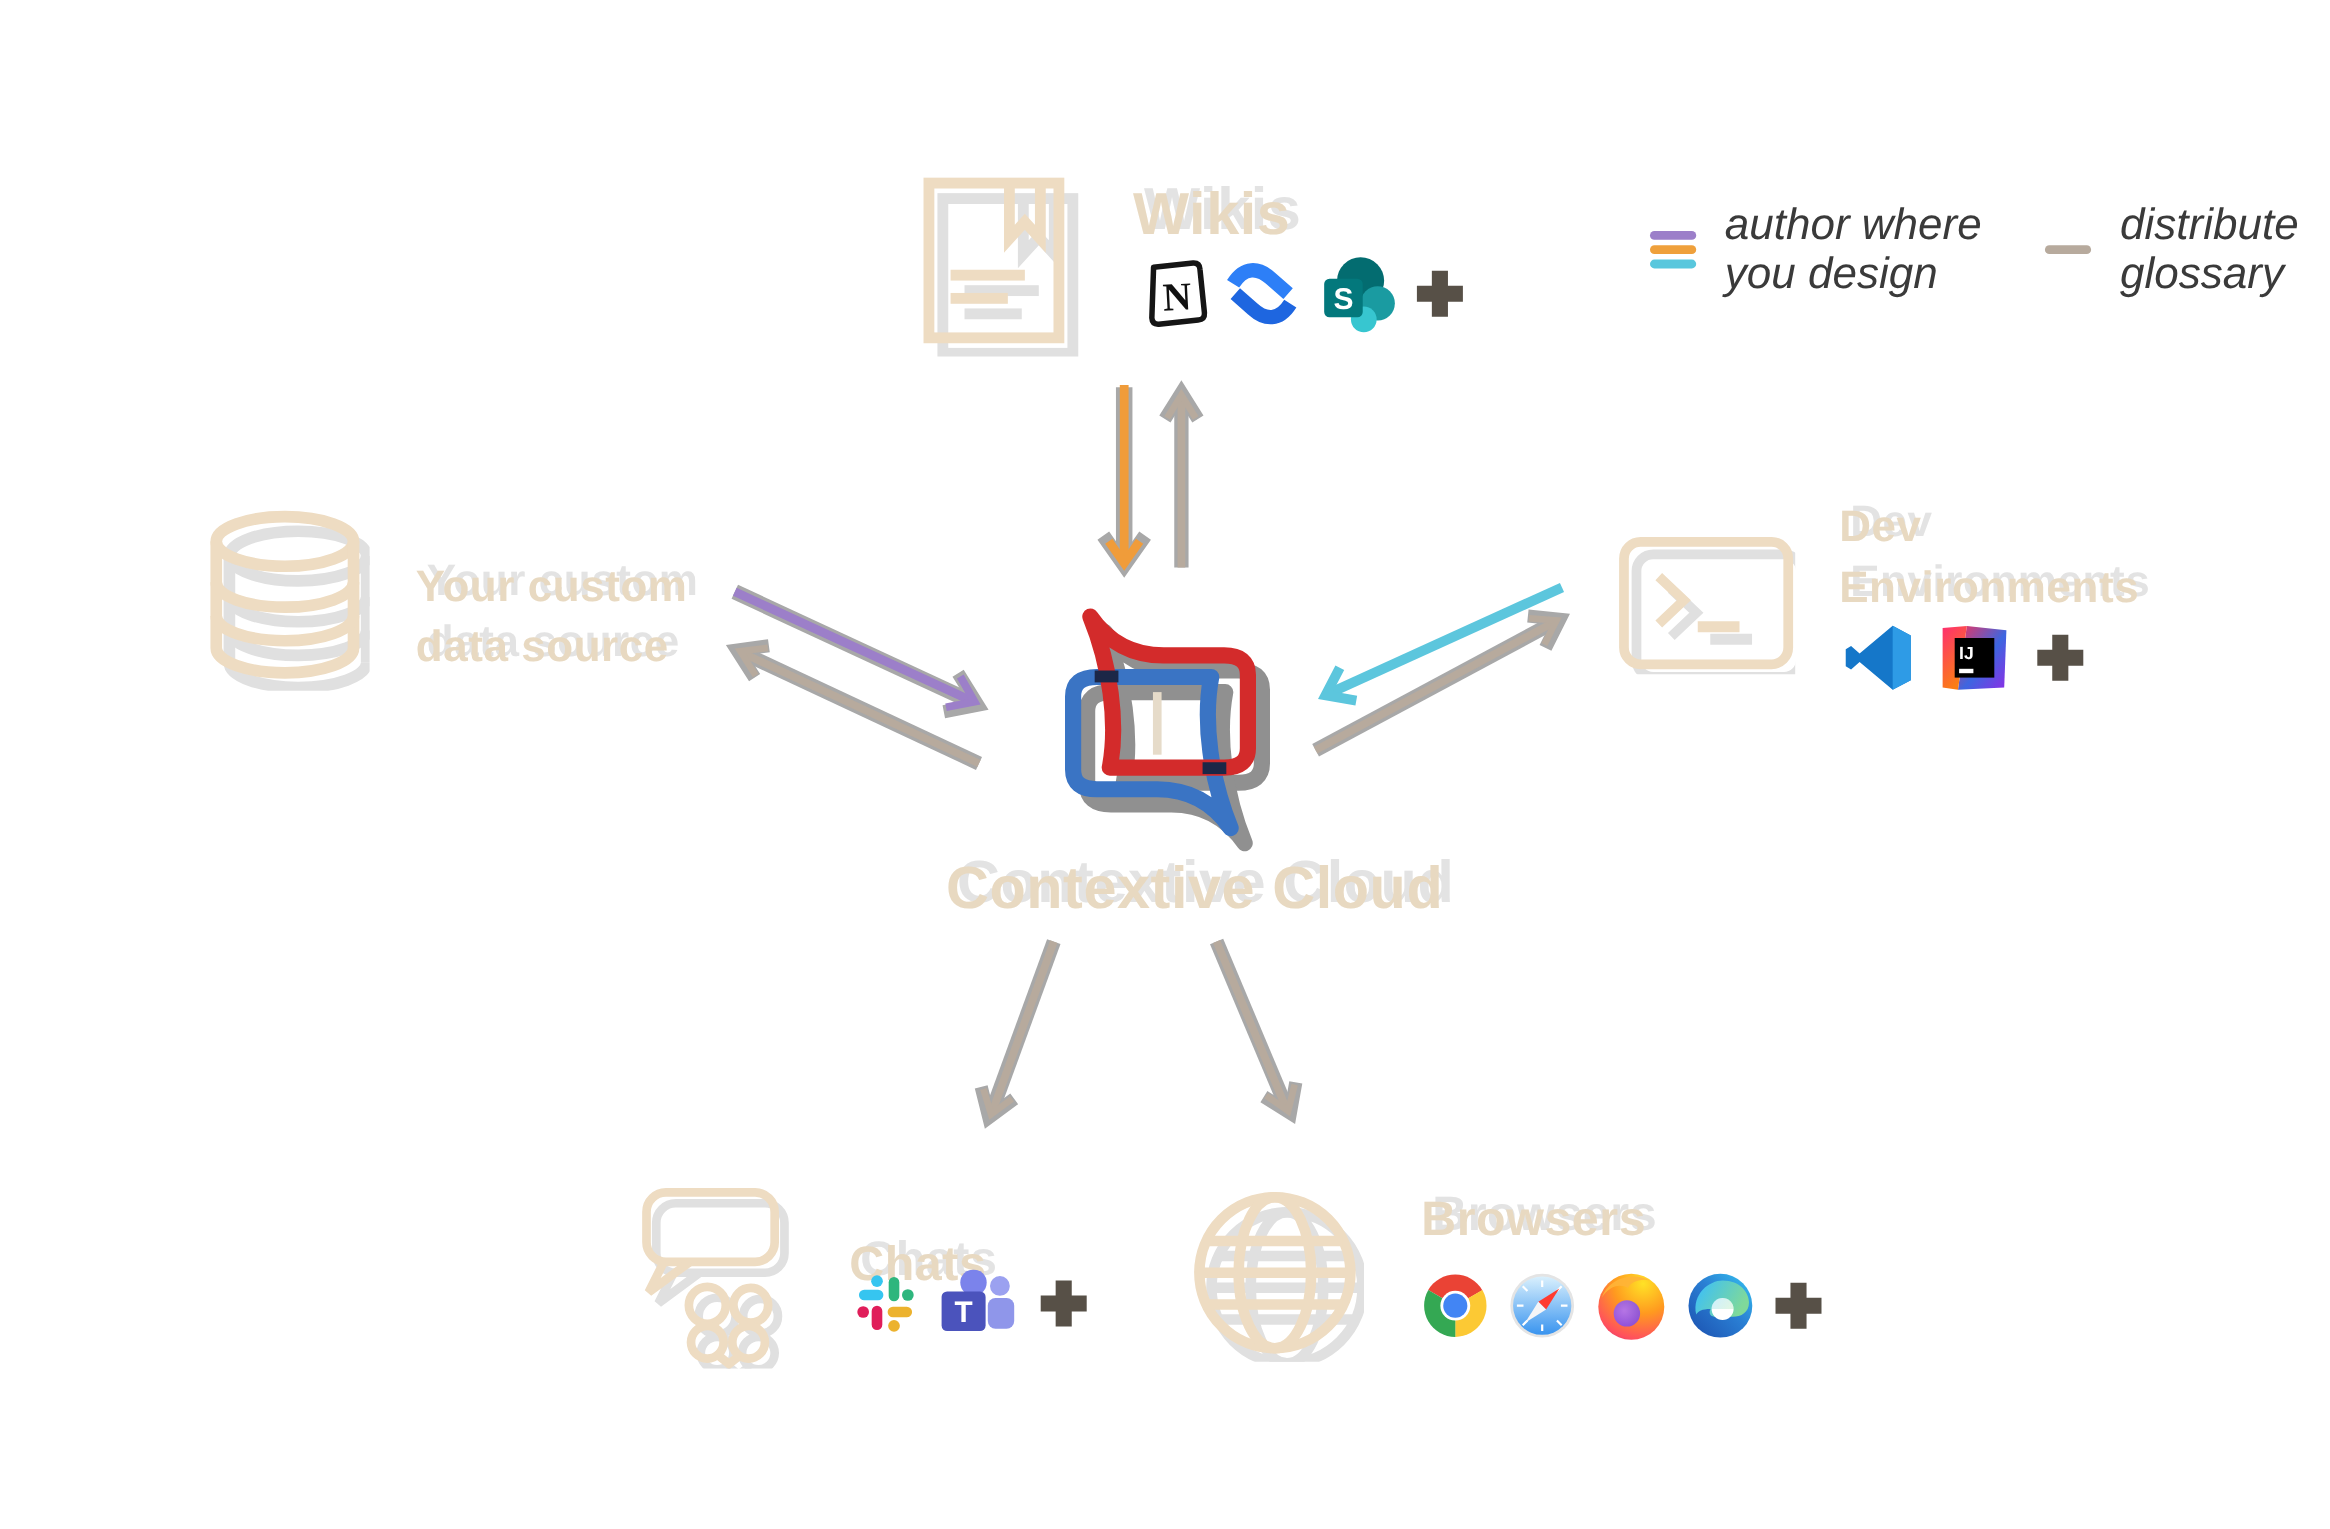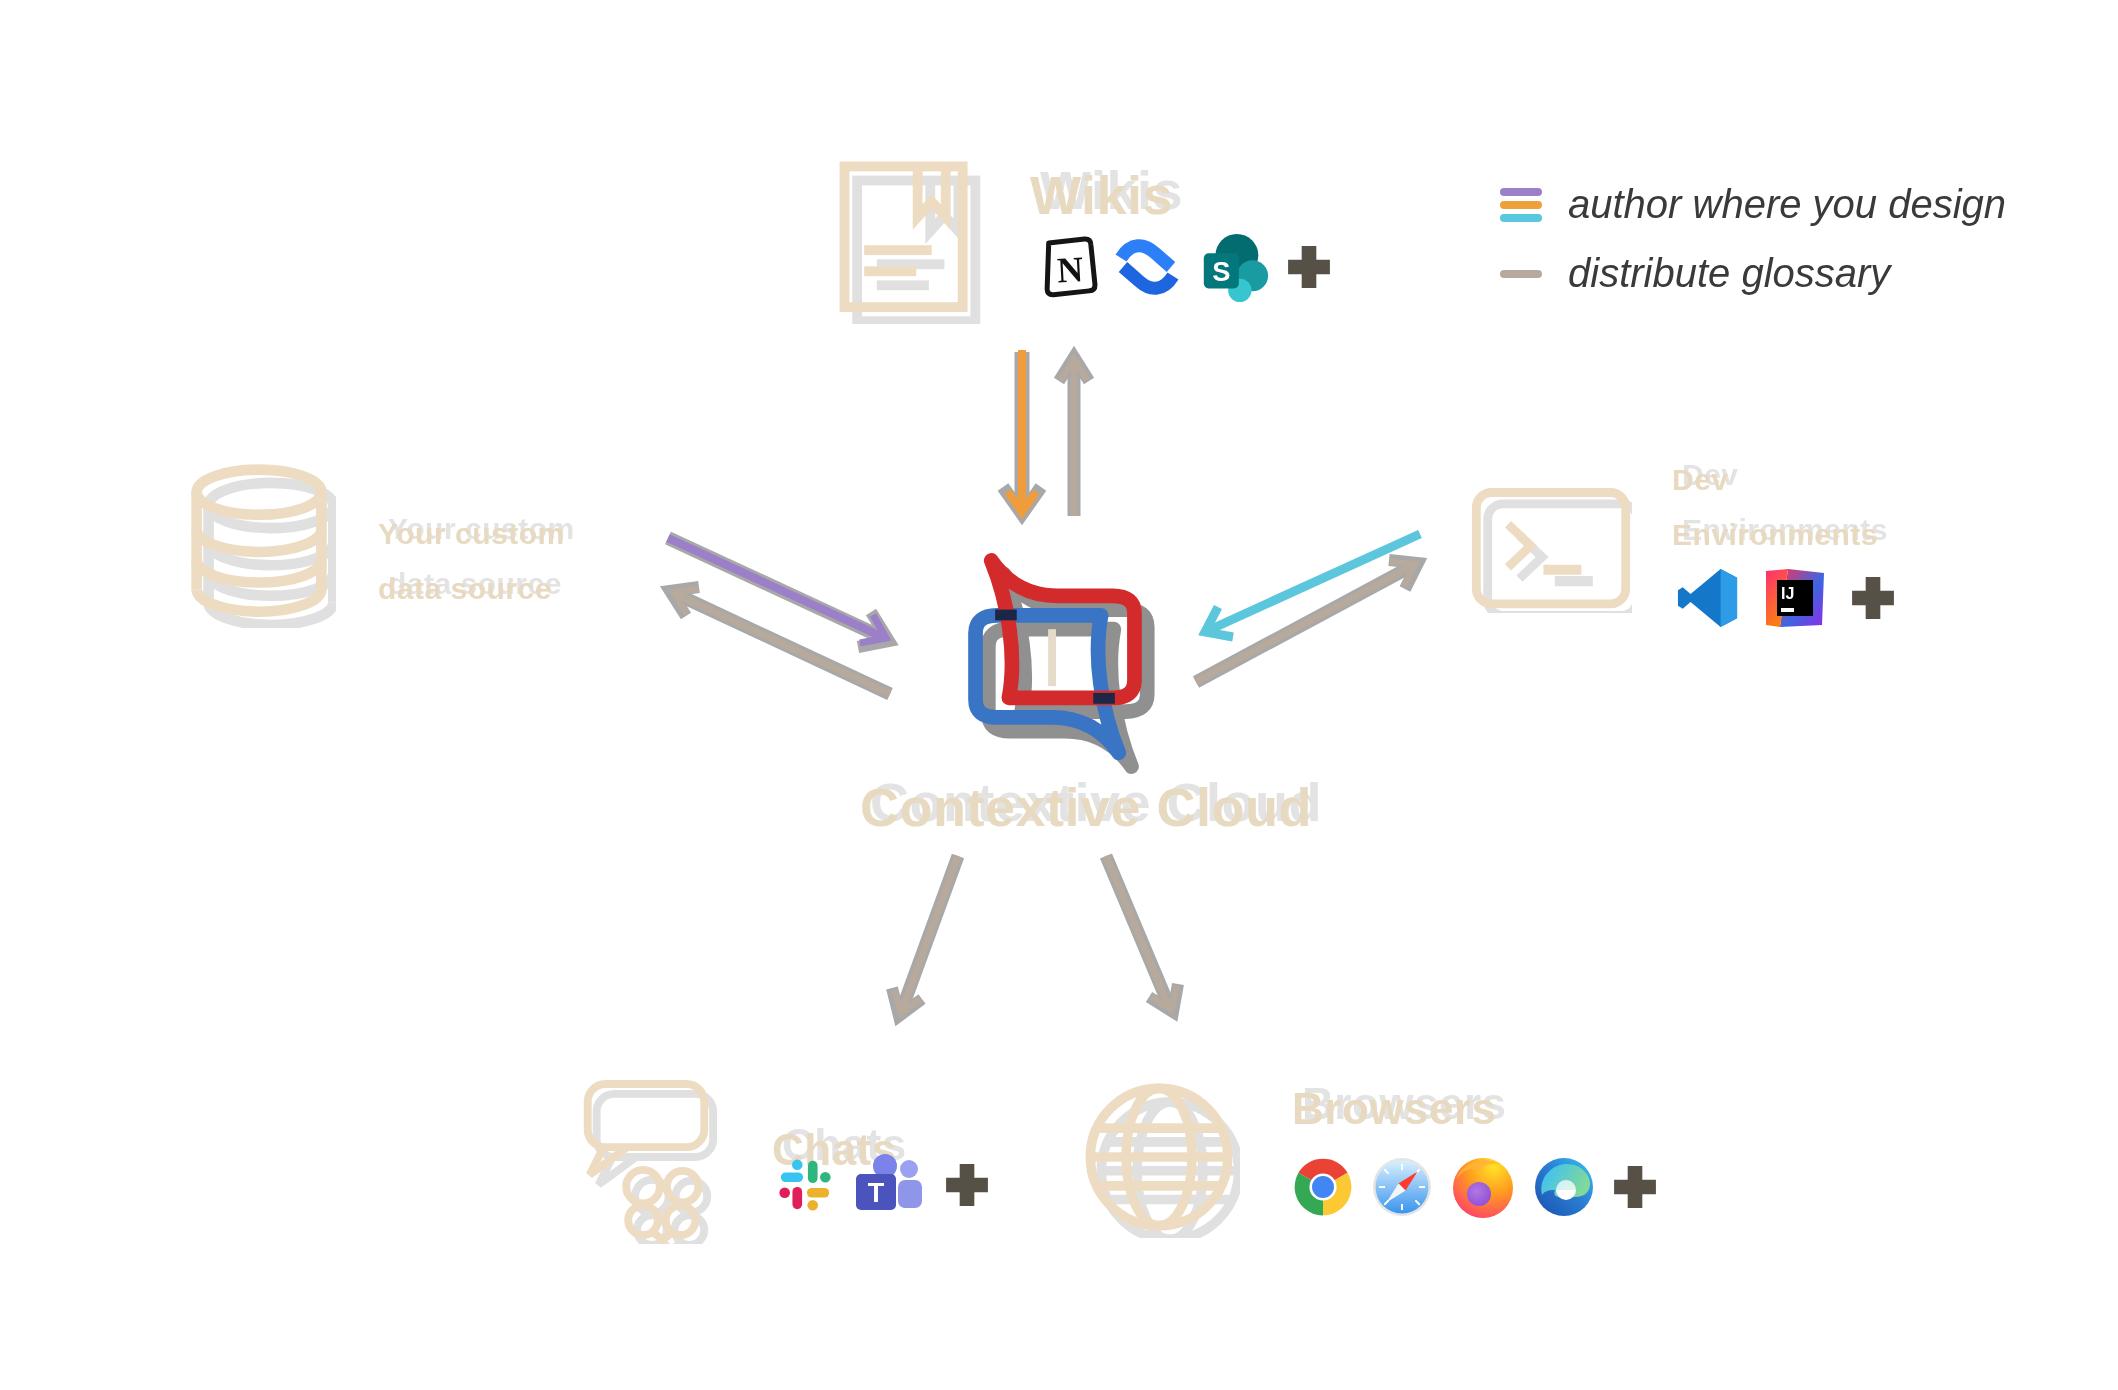--- a/index.html
+++ b/index.html
@@ -1,23 +1,23 @@
 <!DOCTYPE html>
 <html><head>
 <meta charset="utf-8">
 <style>
   html,body{margin:0;padding:0;background:#fff;}
   #stage{position:relative;width:2118px;height:1390px;background:#ffffff;overflow:hidden;
          font-family:"Liberation Sans",sans-serif;}
   .abs{position:absolute;}
   .fadelabel{position:absolute;font-weight:bold;color:#e8d9c1;
              text-shadow:10px -5px 0 #e3e3e3;letter-spacing:.5px;white-space:nowrap;}
-  .fs46{font-size:54px;} .fs44{font-size:44px;} .fs42{font-size:30px;line-height:55px;}
+  .fs46{font-size:54px;} .fs44{font-size:44px;} .fs42{font-size:40px;line-height:55px;}
   .iconrow{position:absolute;display:flex;align-items:center;}
-  .legend{position:absolute;left:1500px;top:182px;display:flex;flex-direction:column;gap:24px;}
+  .legend{position:absolute;left:1500px;top:182px;display:flex;flex-direction:row;gap:24px;}
   .legend-row{display:flex;align-items:center;gap:26px;}
   .legend-swatches{display:flex;flex-direction:column;gap:5px;width:42px;}
   .legend-line{height:8px;border-radius:4px;width:42px;}
   .legend-text{font-style:italic;font-size:40px;color:#3a3a3a;font-weight:500;}
   svg{display:block;}
   text{font-family:"Liberation Sans",sans-serif;}
   .serif{font-family:"Liberation Serif",serif;}
 </style>
 </head>
 <body>

